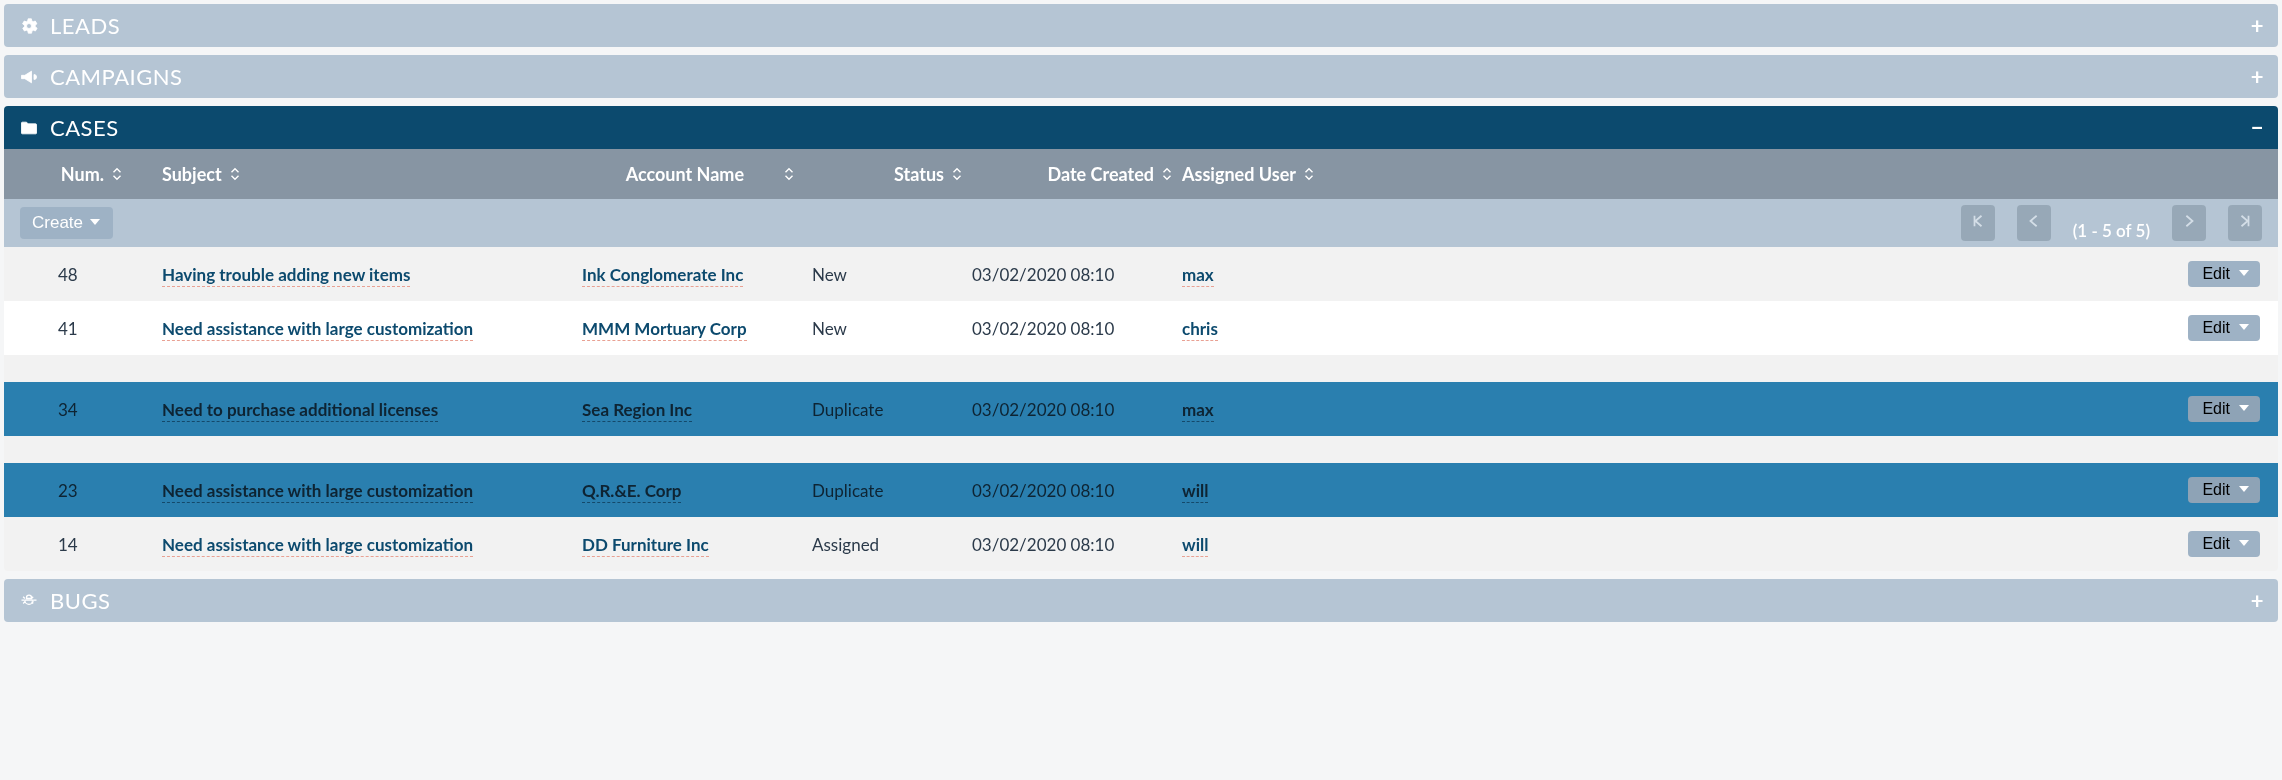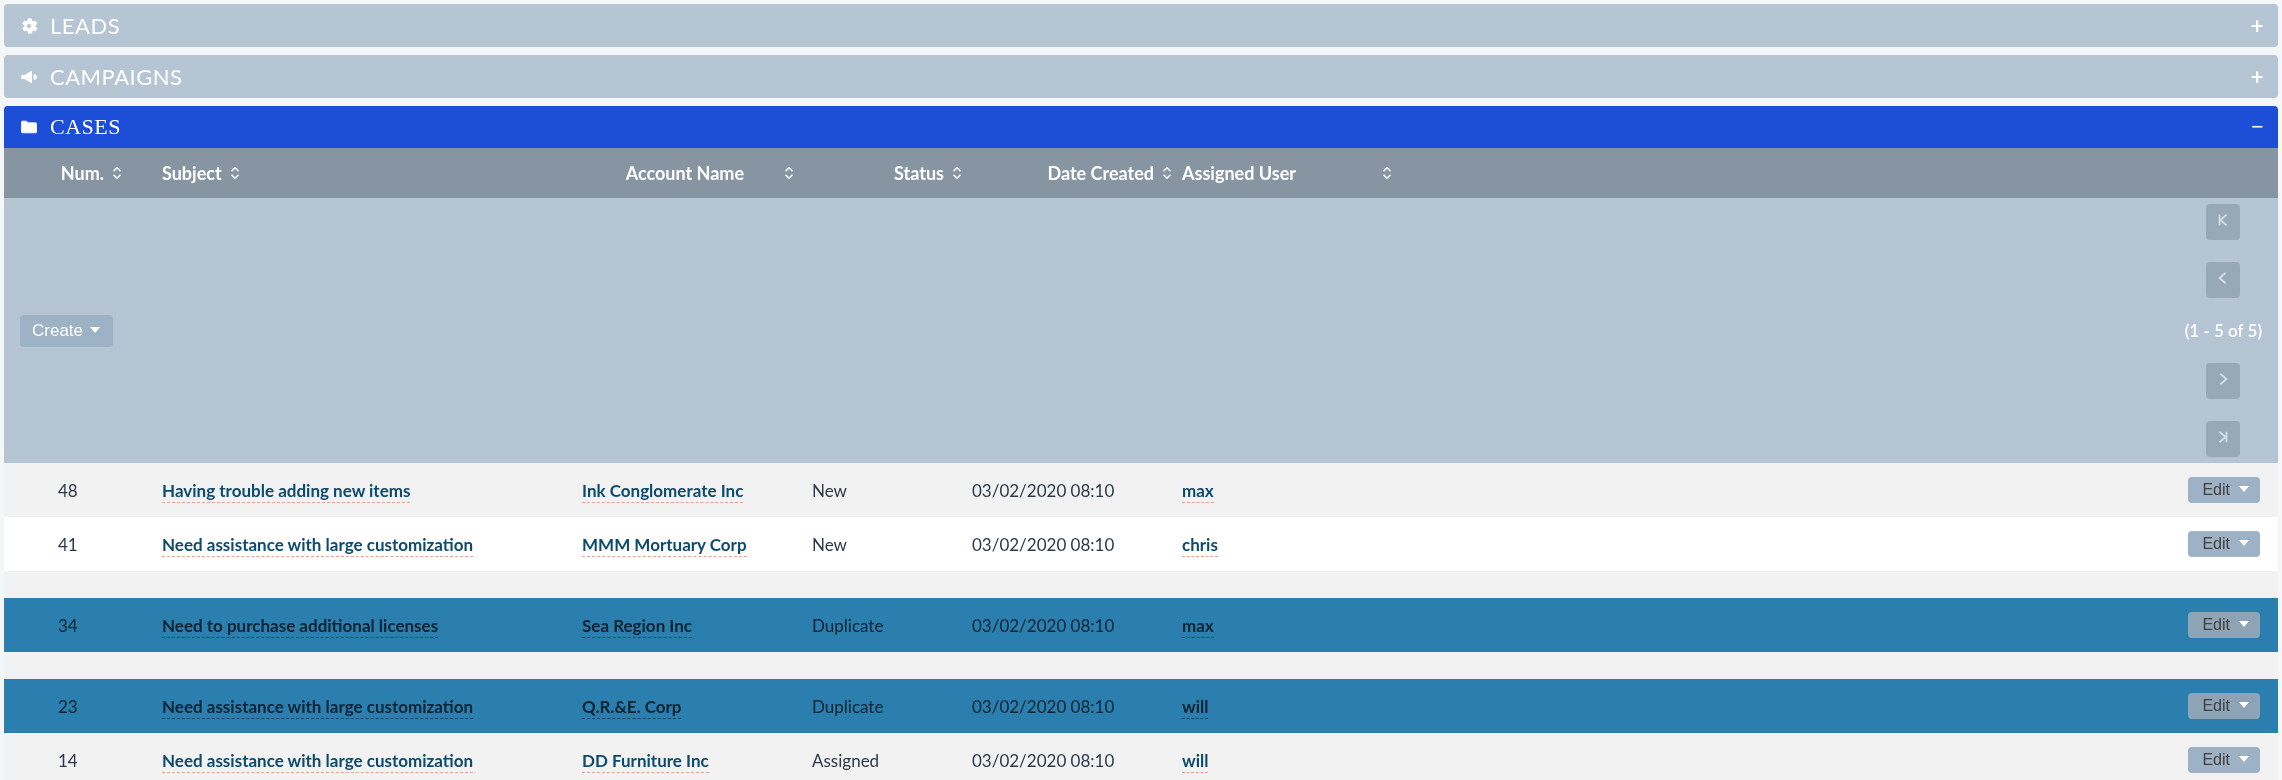--- a/index.html
+++ b/index.html
@@ -27,23 +27,22 @@
     letter-spacing: 0.5px;
     cursor: pointer;
     position: relative;
   }
 
   .panel-header.closed {
     background: #b5c5d4;
     color: #ffffff;
   }
   .panel-header.open {
-    background: #1d4ed8;
-    color: #ffffff;
-    font-family: Liberation Serif, serif;
+    background: #0c4a6e;
+    color: #ffffff;
   }
 
   .panel-header .hdr-icon {
     width: 22px;
     height: 22px;
     margin-right: 10px;
     display: inline-flex;
     align-items: center;
     justify-content: center;
     flex-shrink: 0;
@@ -83,21 +82,21 @@
     align-items: center;
     gap: 6px;
     font-weight:700;
   }
 
   .sort-icon svg { width: 14px; height: 14px; stroke: #ffffff; fill: none; stroke-width: 1.6; }
   .subheader .col-num { justify-content: flex-end; padding-right: 30px;}
   .subheader .col-account { justify-content: flex-end; gap: 38px; }
   .subheader .col-status  { justify-content: flex-end; padding-right:0;}
   .subheader .col-date    { justify-content: flex-end; padding-right:0;}
-  .subheader .col-user    { justify-content: space-between; padding-right:0;}
+  .subheader .col-user    { justify-content: flex-start; padding-right:0;}
 
   
   .create-row {
     background: #b5c5d4;
     display: flex;
     align-items: center;
     padding: 6px 16px;
   }
   .btn {
     background: #9eb2c5;
@@ -109,26 +108,25 @@
     align-items: center;
     gap: 6px;
     cursor: pointer;
     border: none;
   }
   .btn.pager { background: #8e9fae; width: 34px; height: 36px; justify-content: center; padding: 0; }
   .btn.pager.disabled { opacity: 0.75; cursor: default; }
   .pager-group {
     margin-left: auto;
     display: flex;
-    align-items: center;
+    align-items: flex-end;
     gap: 22px;
     color: #ffffff;
     font-size: 17px;
     font-weight: 600;
-    flex-direction: column;
   }
 
   .dropdown-caret svg { width: 12px; height: 12px; fill: #ffffff; }
 
   
   .rows { background: #f2f2f2; }
   .row {
     display: flex;
     align-items: center;
     padding: 10px 10px;
@@ -149,21 +147,21 @@
     cursor: pointer;
     padding-bottom: 1px;
   }
   .row.selected .link {
     color: #0e2433;
     border-bottom-color: #14496a;
   }
 
   .edit-btn {
     background: #9eb2c5;
-    color: #404040;
+    color: #000000;
     border-radius: 4px;
     padding: 4px 10px 4px 14px;
     font-size: 16px;
     display: inline-flex;
     align-items: center;
     gap: 8px;
     cursor: pointer;
     border:none;
   }
   .row.selected .edit-btn { background: #8ea3b6; }

